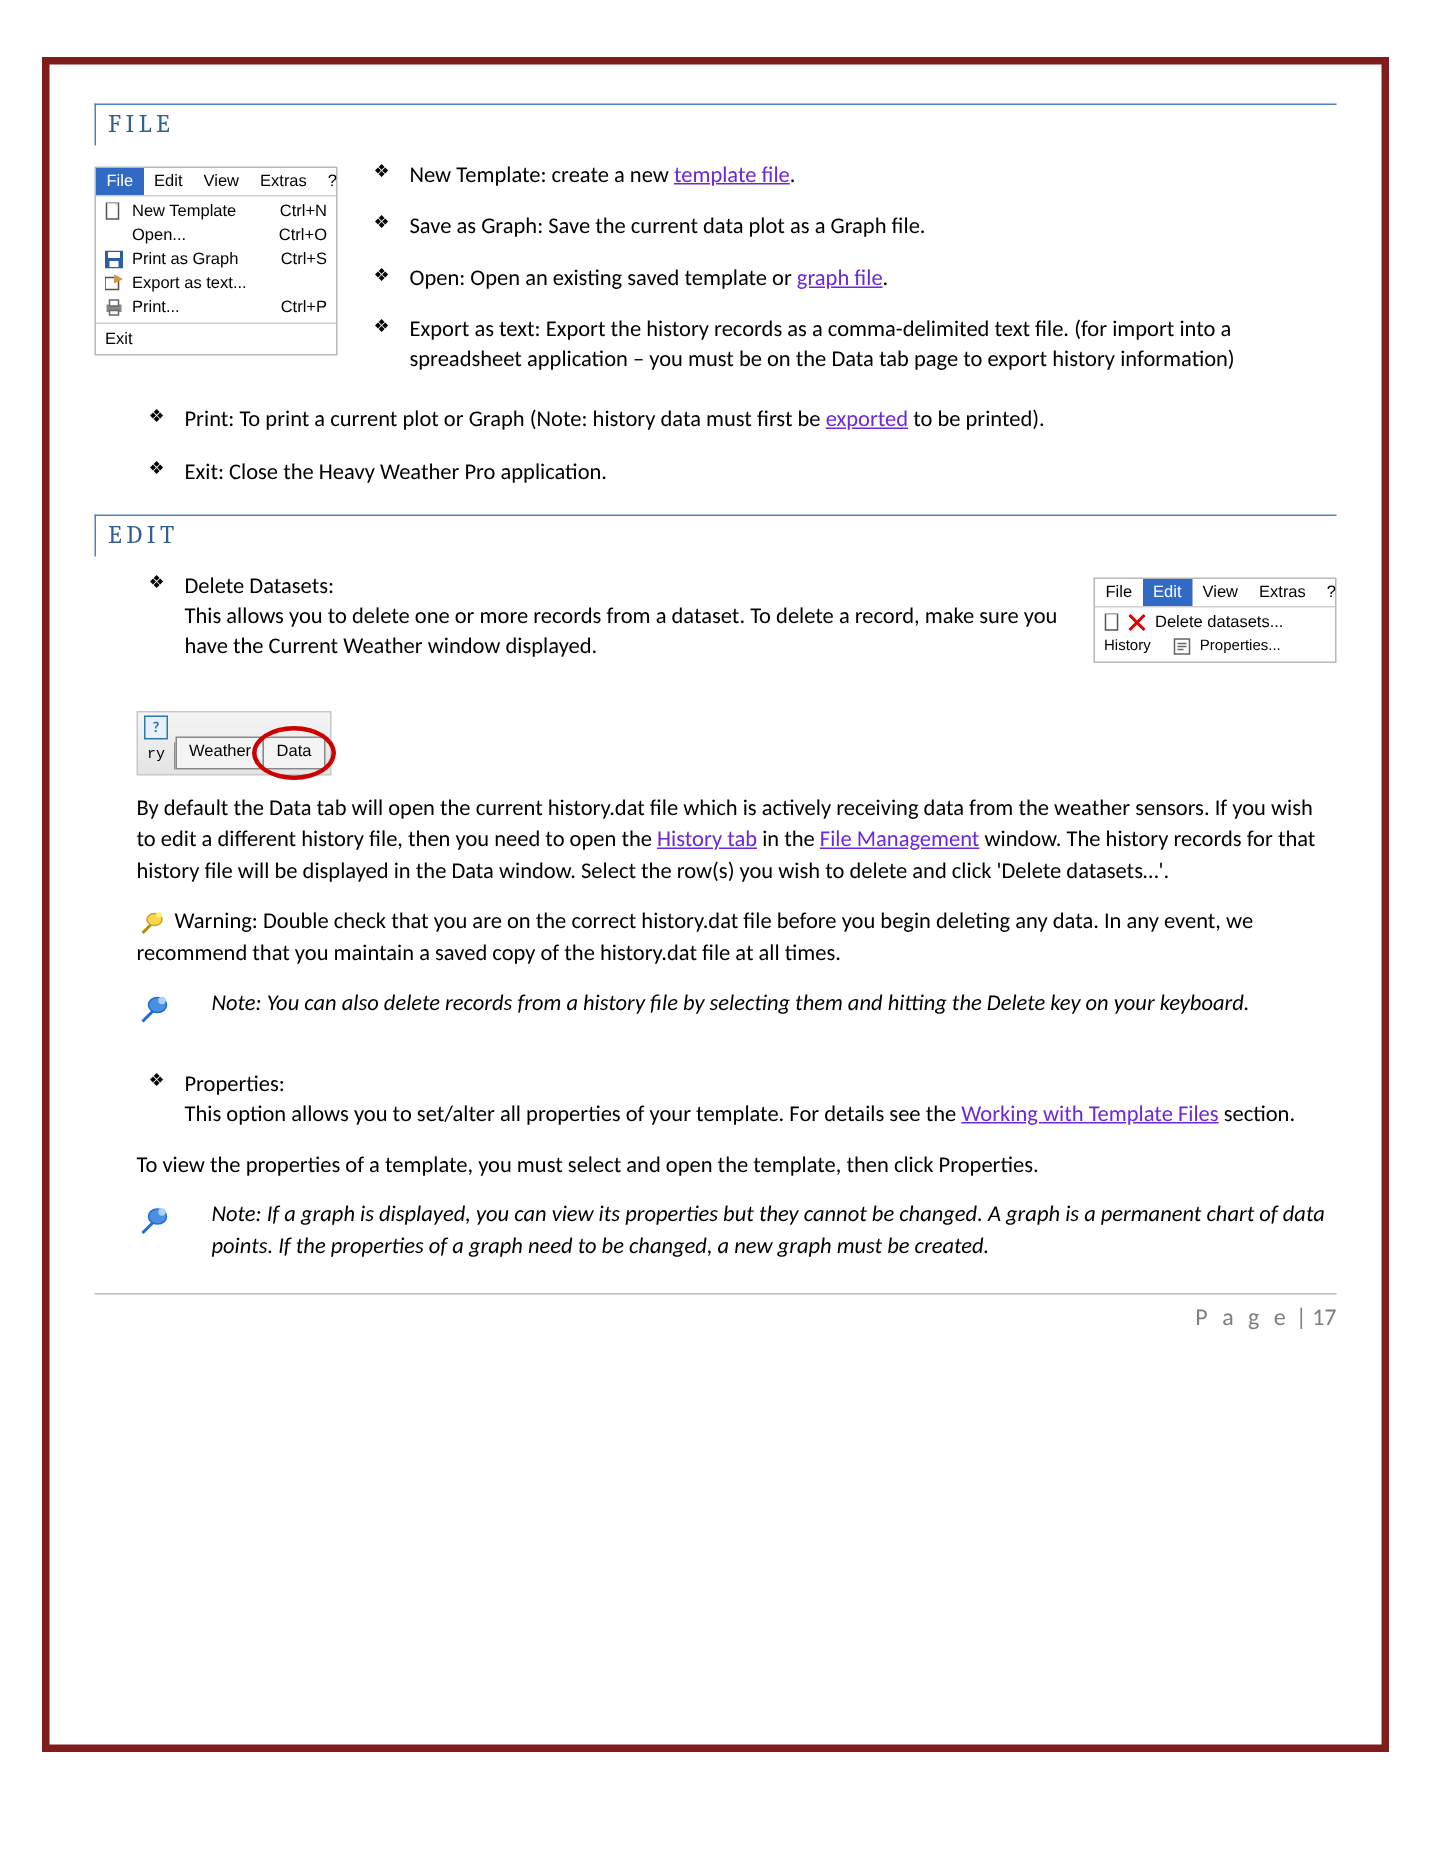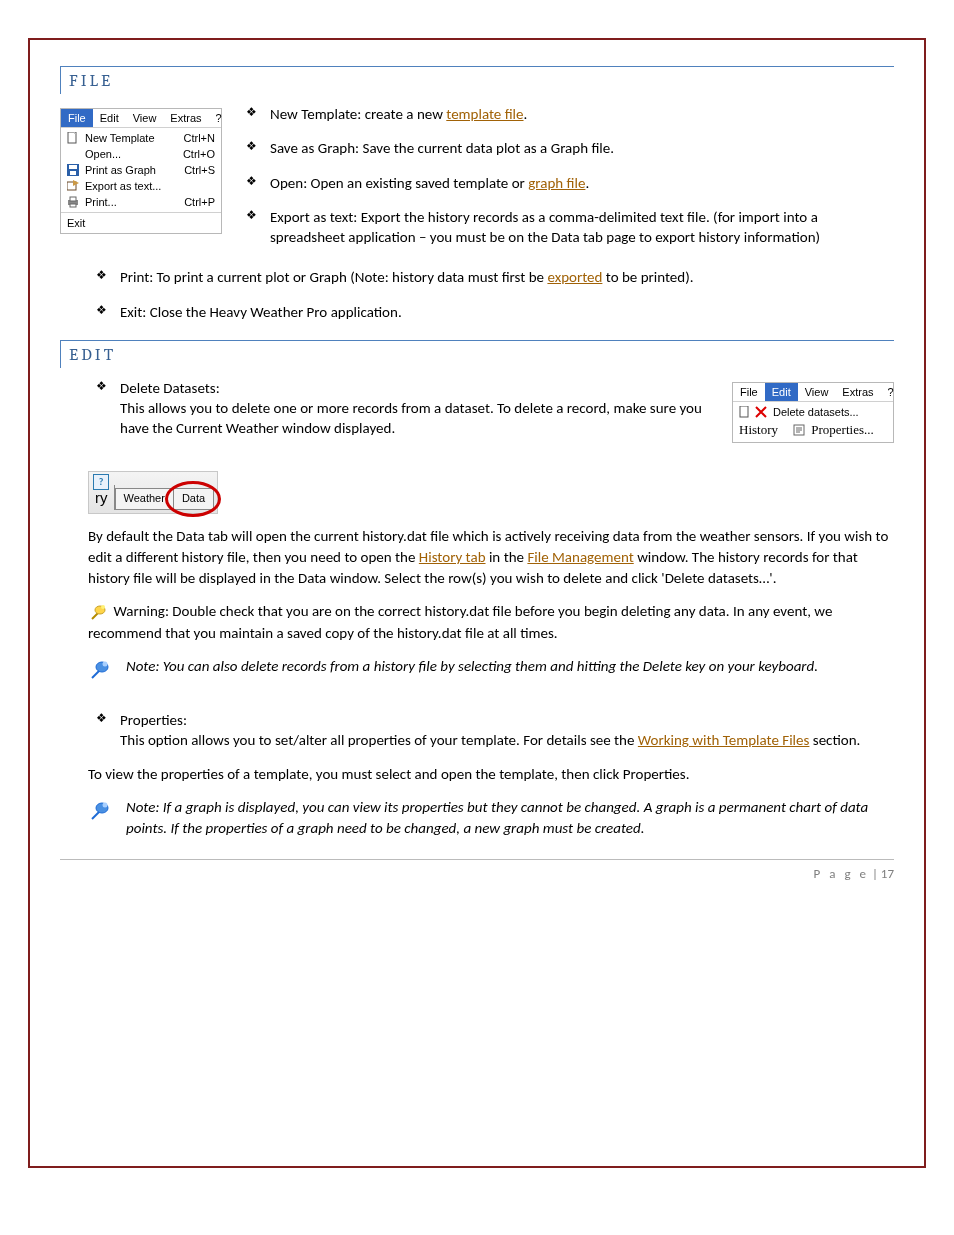--- a/index.html
+++ b/index.html
@@ -1,45 +1,45 @@
 <!DOCTYPE html>
 <html><head>
 <meta charset="utf-8">
 <style>
   html,body{margin:0;padding:0;background:#fff;}
   body{font-family:Calibri,"Segoe UI",Arial,sans-serif;font-size:15px;color:#000;}
-  .page-border{border:2px solid #7f1d1d;margin:38px 28px 28px 28px;padding:26px 30px 10px 30px;min-height:1130px;box-sizing:border-box;position:relative;}
+  .page-border{border:5px solid #7f1d1d;margin:38px 28px 28px 28px;padding:26px 30px 10px 30px;min-height:1130px;box-sizing:border-box;position:relative;}
   .section-heading{color:#365f91;font-size:17px;letter-spacing:3px;font-family:Cambria,Georgia,serif;border-top:1px solid #4f81bd;border-left:1px solid #4f81bd;padding:4px 0 4px 8px;margin:0 0 10px 0;}
   .top-row{display:flex;gap:20px;align-items:flex-start;}
   .file-menu-img{border:1px solid #b8b8b8;background:#fff;width:160px;font-family:Tahoma,Arial,sans-serif;font-size:11px;color:#000;margin-top:4px;}
   .menubar{display:flex;border-bottom:1px solid #d0d0d0;}
   .menubar span{padding:3px 7px;}
   .menubar .active{background:#316ac5;color:#fff;}
   .menu-body{padding:2px 0;}
   .menu-row{display:flex;align-items:center;padding:2px 6px;justify-content:space-between;}
   .menu-row .label{display:flex;align-items:center;gap:6px;justify-content:center;}
   .menu-sep{border-top:1px solid #d0d0d0;margin:2px 0;}
   .ico{width:12px;height:12px;display:inline-block;}
   .bullets{list-style:none;padding:0;margin:0;}
   .bullets li{position:relative;padding-left:28px;margin-bottom:14px;line-height:1.35;}
   .bullets li::before{content:"❖";position:absolute;left:4px;top:0;font-size:12px;color:#000;}
-  .link{color:#a16207;text-decoration:underline;}
+  .link{color:#6d28d9;text-decoration:underline;}
   .edit-row{display:flex;gap:18px;align-items:flex-start;}
   .edit-menu-img{border:1px solid #b8b8b8;background:#fff;width:160px;font-family:Tahoma,Arial,sans-serif;font-size:11px;flex-shrink:0;margin-top:4px;}
   .tabs-img{display:inline-flex;align-items:flex-end;border:1px solid #c8c8c8;background:linear-gradient(#f4f4f4,#e4e4e4);height:38px;padding:0 4px 3px 4px;vertical-align:bottom;margin-right:6px;position:relative;}
   .tab{border:1px solid #888;background:#f4f4f4;padding:2px 8px;font-family:Tahoma,sans-serif;font-size:11px;margin-right:-1px;display:inline-block;text-align:center;}
-  .tab-frag{border-right:1px solid #888;padding:2px 6px 2px 2px;font-family:Liberation Sans, sans-serif;font-size:15px;margin-top:32px;}
+  .tab-frag{border-right:1px solid #888;padding:2px 6px 2px 2px;font-family:Liberation Mono, monospace;font-size:10px;margin-top:32px;}
   .red-circle{position:absolute;right:-4px;bottom:-4px;width:50px;height:30px;border:3px solid #c00;border-radius:50%;pointer-events:none;}
   .qmark{position:absolute;left:4px;top:2px;width:14px;height:14px;border:1px solid #2a7ab0;color:#2a7ab0;font-size:10px;line-height:14px;text-align:center;font-weight:bold;background:#e8f1fb;}
   .pin-yellow,.pin-blue{display:inline-block;vertical-align:middle;}
   .pin-yellow svg,.pin-blue svg{display:block;}
-  .note-row{display:flex;gap:12px;align-items:flex-start;margin:10px 0 10px 28px;}
+  .note-row{display:flex;gap:24px;align-items:flex-start;margin:10px 0 10px 28px;}
   .note-text{font-style:italic;line-height:1.4;}
   .para{margin:12px 0 12px 28px;line-height:1.4;}
-  .footer{position:relative;border-top:1px solid #bbb;margin-top:20px;padding-top:6px;text-align:right;color:#7f7f7f;letter-spacing:3px;font-size:13px;}
+  .footer{position:relative;border-top:1px solid #bbb;margin-top:20px;padding-top:6px;text-align:right;color:#7f7f7f;letter-spacing:3px;font-size:16px;}
 </style>
 </head>
 <body>
 
 <div class="page-border">
 
   <div class="section-heading">FILE</div>
 
   <div class="top-row">
 
@@ -149,21 +149,21 @@
               <span class="ico"><svg viewBox="0 0 12 12">
                   <rect x="1" y="0" width="8" height="11" fill="#fff" stroke="#555"></rect>
                 </svg></span>
               <span class="ico" style="margin-left:-2px;"><svg viewBox="0 0 12 12">
                   <path d="M1 1 L11 11 M11 1 L1 11" stroke="#d00" stroke-width="2"></path>
                 </svg></span>
               <span>Delete datasets...</span>
             </span>
         </div>
         <div class="menu-row">
-          <span class="label" style="font-size:13px;font-family:Liberation Serif, serif;"><span>History</span>&nbsp;<span class="ico"><svg viewBox="0 0 12 12">
+          <span class="label" style="font-size:10px;"><span>History</span>&nbsp;<span class="ico"><svg viewBox="0 0 12 12">
                   <rect x="1" y="1" width="10" height="10" fill="#fff" stroke="#666"></rect>
                   <path d="M3 4h6M3 6h6M3 8h4" stroke="#666"></path>
                 </svg></span><span>Properties...</span></span>
         </div>
       </div>
     </div>
   </div>
 
   <div class="para" style="margin-top:18px;">
     <span class="tabs-img">

